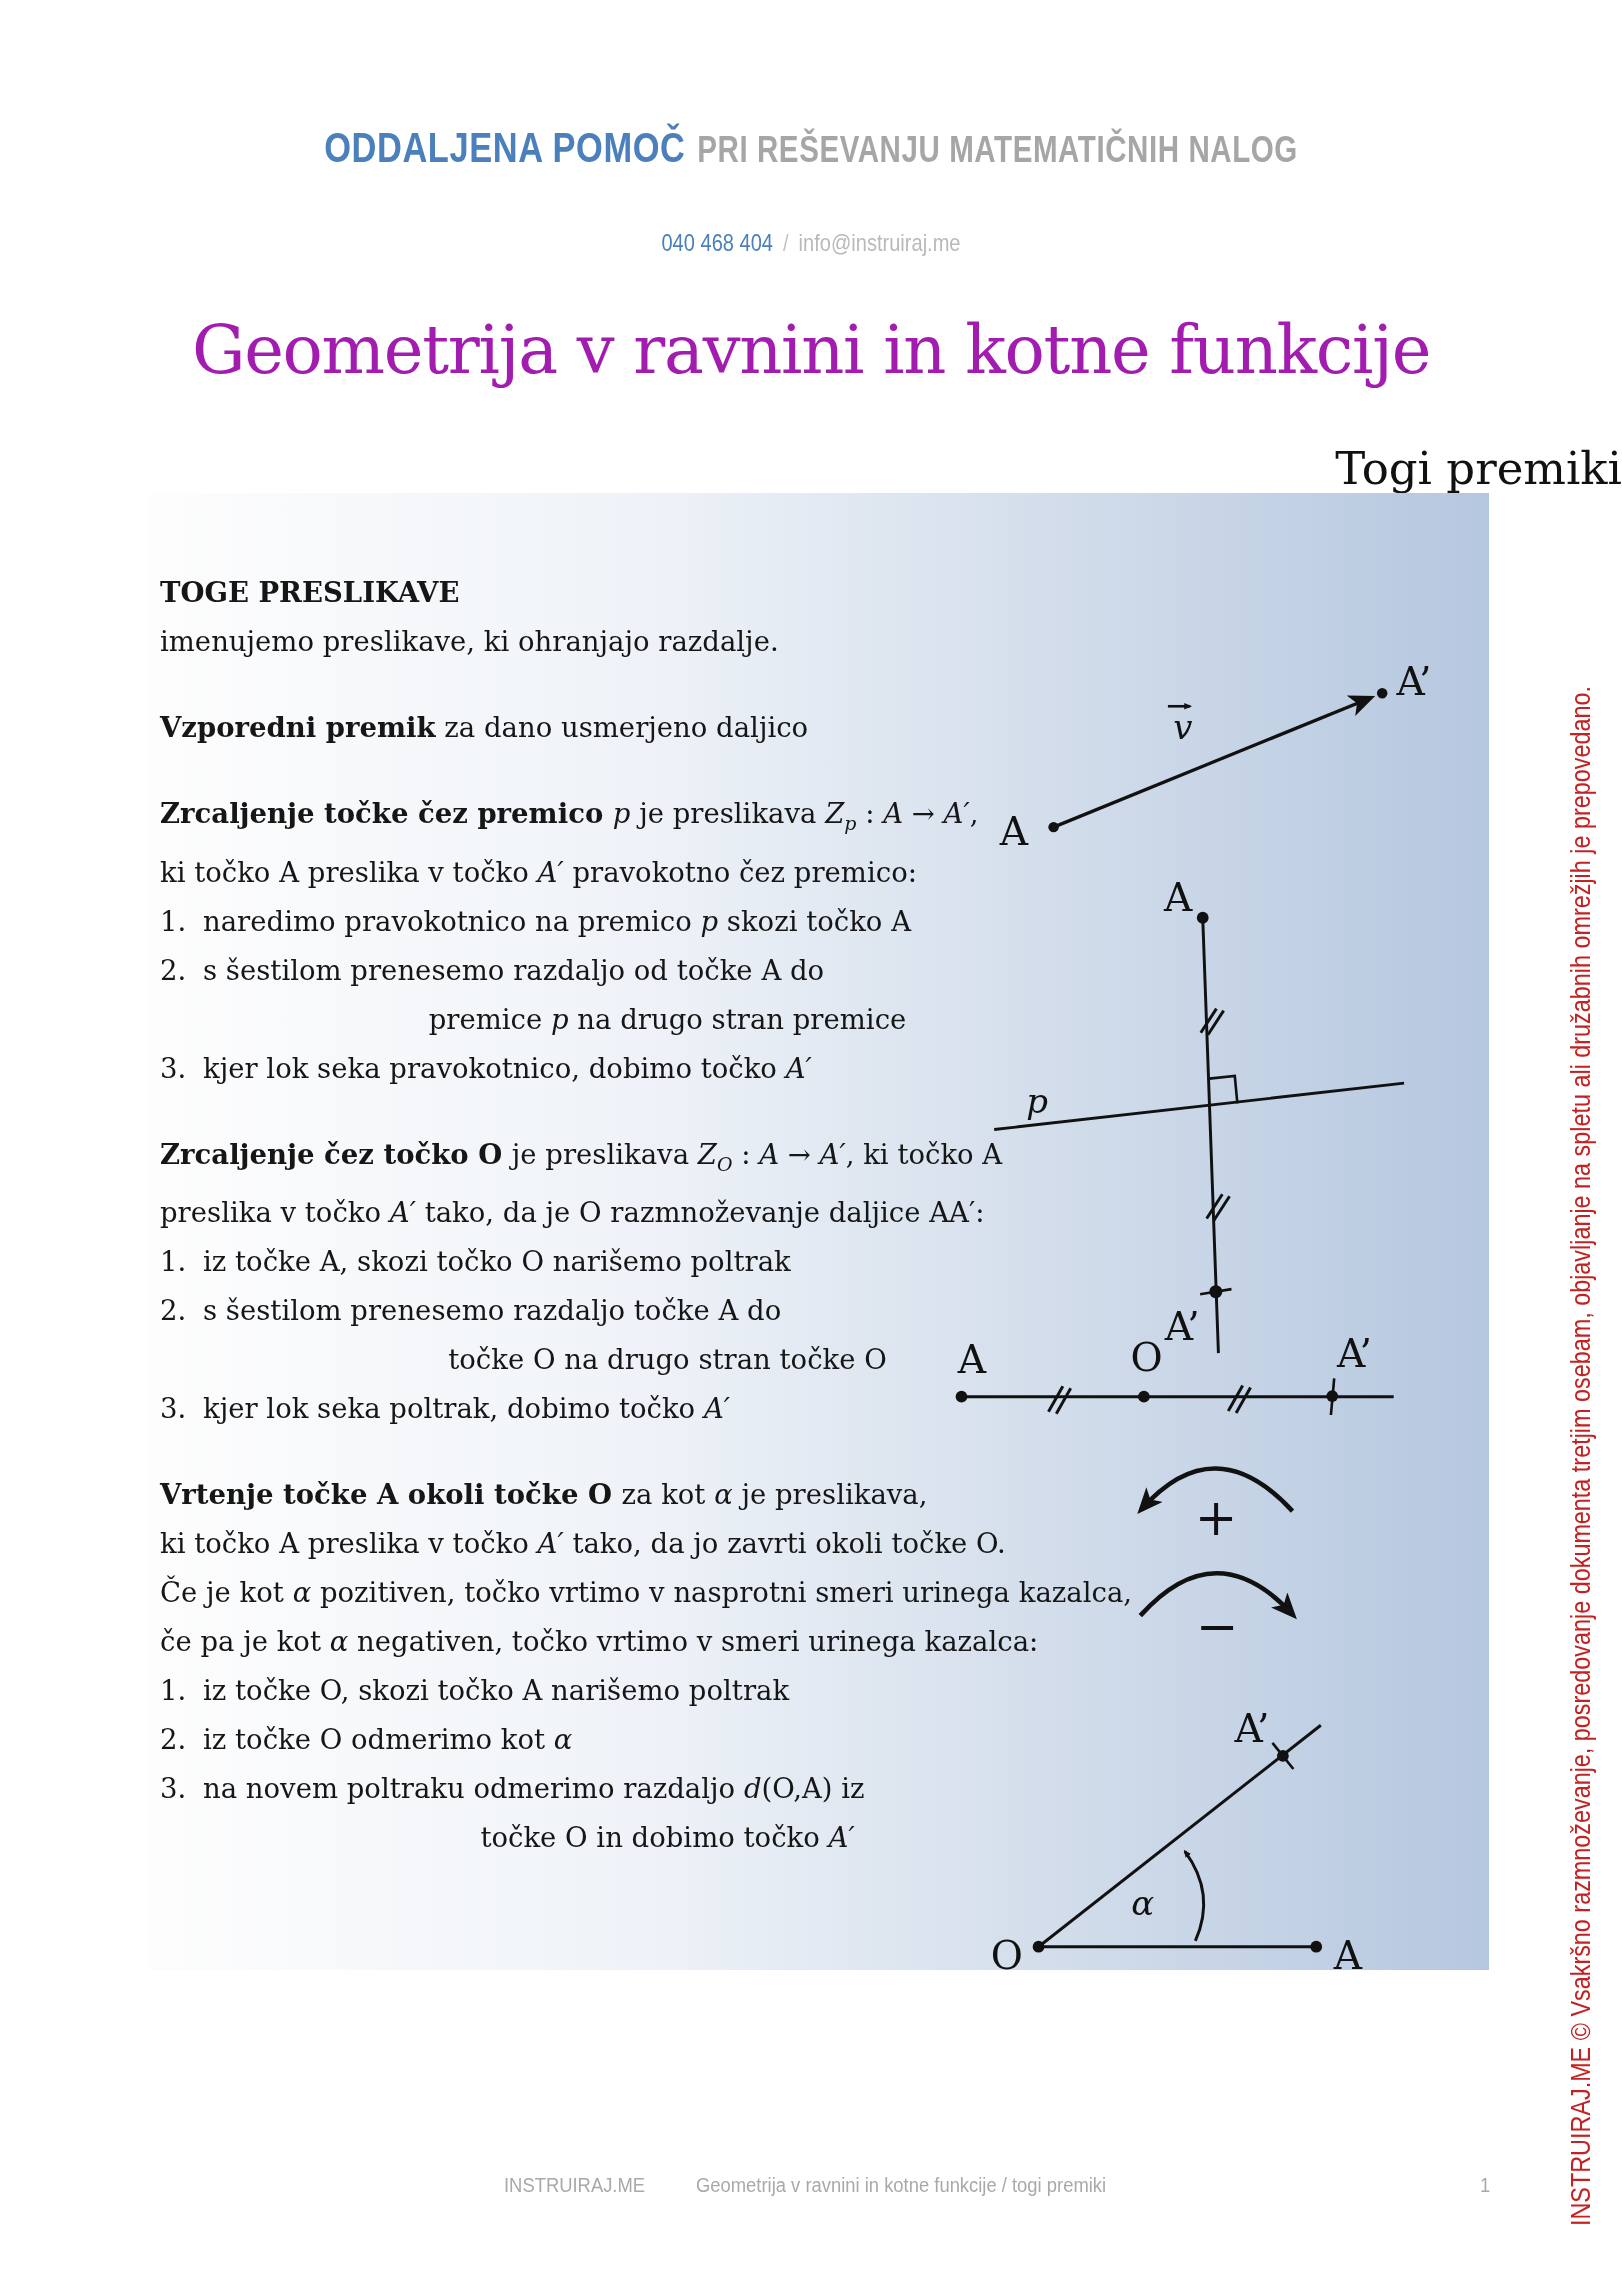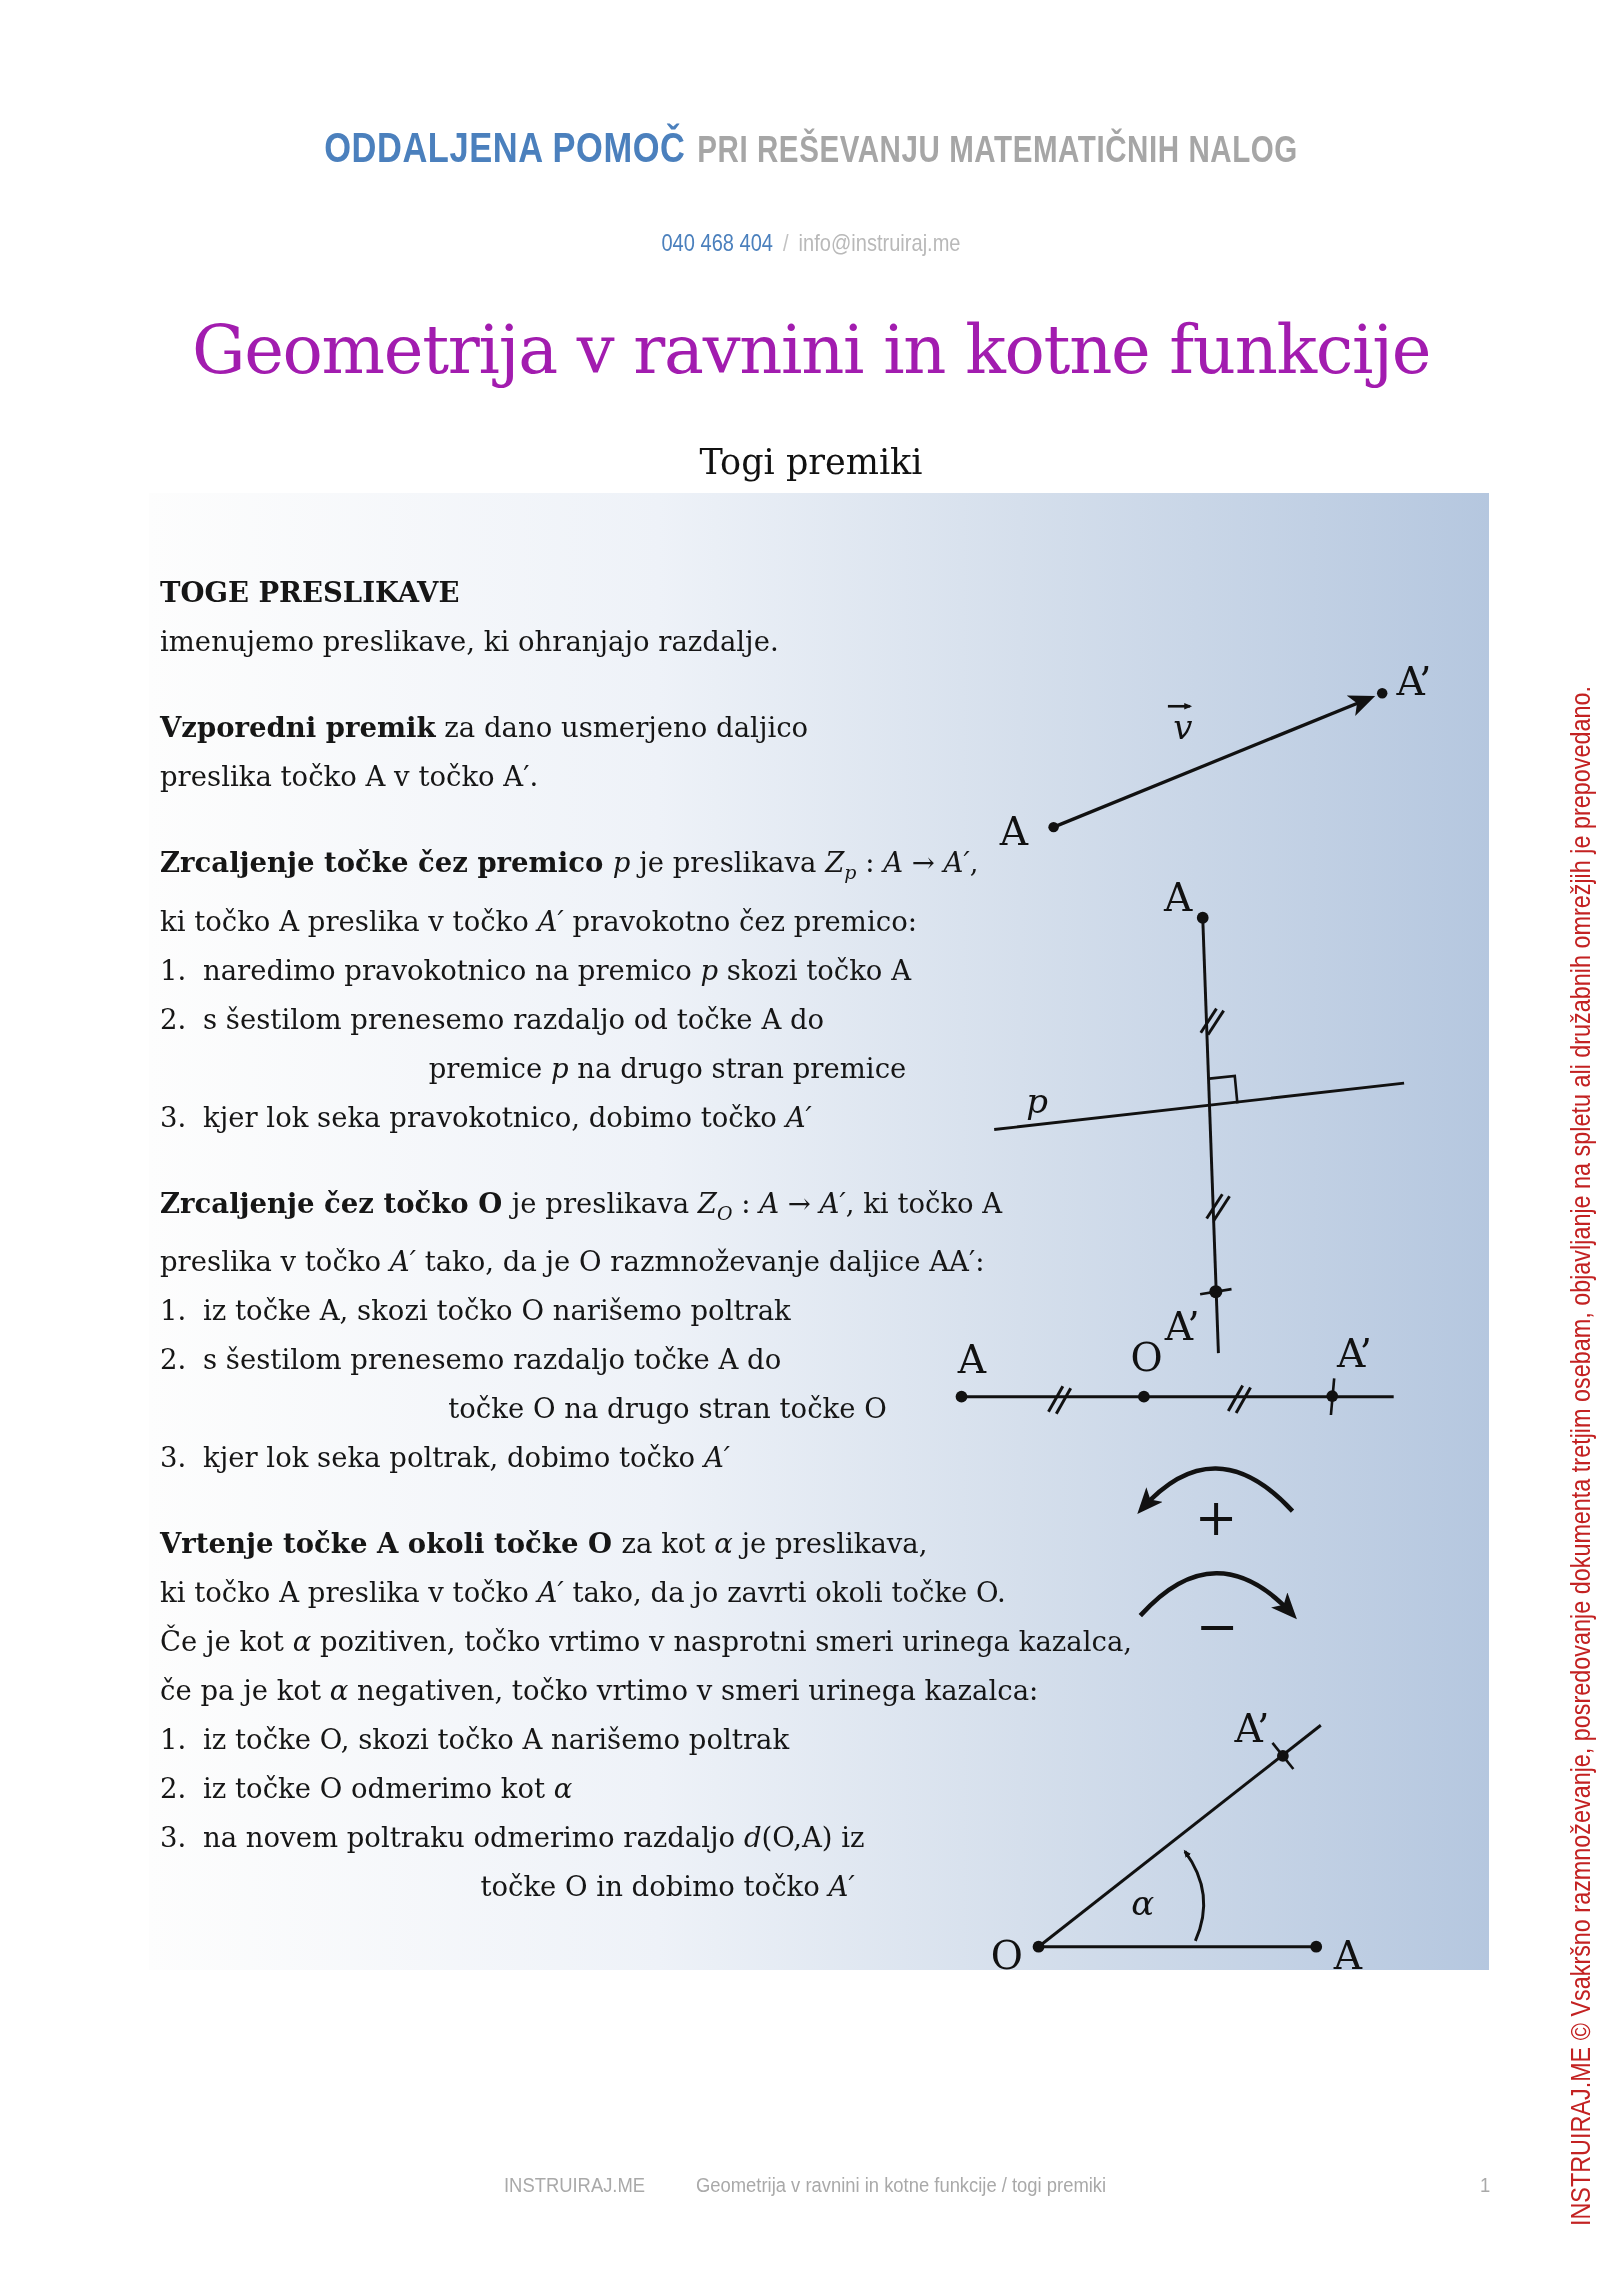--- a/index.html
+++ b/index.html
@@ -15,21 +15,21 @@
   .hdr2{position:absolute;top:230px;left:0;width:100%;display:flex;justify-content:center;
         align-items:baseline;gap:11.8px;font-family:"Liberation Sans",sans-serif;
         transform:scaleX(.85);white-space:nowrap;font-size:23.6px;}
   .phone{color:#4b80bd;}
   .sep{color:#c2c2c2;}
   .email{color:#b9b9b9;}
 
   
   .main-title{position:absolute;top:311px;left:0;width:100%;text-align:center;
               font-size:67px;letter-spacing:-1.3px;color:#a21caf;}
-  .subtitle{position:absolute;top:442px;left:0;width:100%;text-align:center;font-size:35px;}
+  .subtitle{position:absolute;top:442px;left:0;width:100%;text-align:right;font-size:45px;}
 
   
   .content-box{position:absolute;left:149px;top:493px;width:1340px;height:1477px;
                background:linear-gradient(90deg,#fdfdfd 0%,#eef2f8 38%,#d5dfec 65%,#b5c7df 100%);}
   .box-text{position:absolute;left:11px;top:75px;font-size:27.5px;line-height:49px;color:#161616;}
   .line{white-space:nowrap;}
   .line.gap{margin-top:37px;}
   .line.cont{padding-left:43px;text-align:center;}
   .num{display:inline-block;width:43px;}
   .run-n{font-style:normal;}
@@ -73,21 +73,20 @@
   </div>
 
   <div class="main-title">Geometrija v ravnini in kotne funkcije</div>
   <div class="subtitle">Togi premiki</div>
 
   <div class="content-box">
     <div class="box-text">
         <div class="line"><span class="run-b">TOGE PRESLIKAVE</span></div>
         <div class="line"><span class="run-n">imenujemo preslikave, ki ohranjajo razdalje.</span></div>
         <div class="line gap"><span class="run-b">Vzporedni premik</span><span class="run-n"> za dano usmerjeno daljico</span></div>
-        <div class="line"><span class="run-n">preslika točko A v točko A′.</span></div>
         <div class="line gap"><span class="run-b">Zrcaljenje točke čez premico </span><span class="run-i">p</span><span class="run-n"> je preslikava </span><span class="run-i">Z</span><span class="run-sub">p</span><span class="run-n"> : </span><span class="run-i">A → A′</span><span class="run-n">,</span></div>
         <div class="line"><span class="run-n">ki točko A preslika v točko </span><span class="run-i">A′</span><span class="run-n"> pravokotno čez premico:</span></div>
         <div class="line"><span class="num">1.</span><span class="run-n">naredimo pravokotnico na premico </span><span class="run-i">p</span><span class="run-n"> skozi točko A</span></div>
         <div class="line"><span class="num">2.</span><span class="run-n">s šestilom prenesemo razdaljo od točke A do</span></div>
         <div class="line cont"><span class="run-n">premice </span><span class="run-i">p</span><span class="run-n"> na drugo stran premice</span></div>
         <div class="line"><span class="num">3.</span><span class="run-n">kjer lok seka pravokotnico, dobimo točko </span><span class="run-i">A′</span></div>
         <div class="line gap"><span class="run-b">Zrcaljenje čez točko O </span><span class="run-n">je preslikava </span><span class="run-i">Z</span><span class="run-sub">O</span><span class="run-n"> : </span><span class="run-i">A → A′</span><span class="run-n">, ki točko A</span></div>
         <div class="line"><span class="run-n">preslika v točko </span><span class="run-i">A′</span><span class="run-n"> tako, da je O razmnoževanje daljice AA′:</span></div>
         <div class="line"><span class="num">1.</span><span class="run-n">iz točke A, skozi točko O narišemo poltrak</span></div>
         <div class="line"><span class="num">2.</span><span class="run-n">s šestilom prenesemo razdaljo točke A do</span></div>

